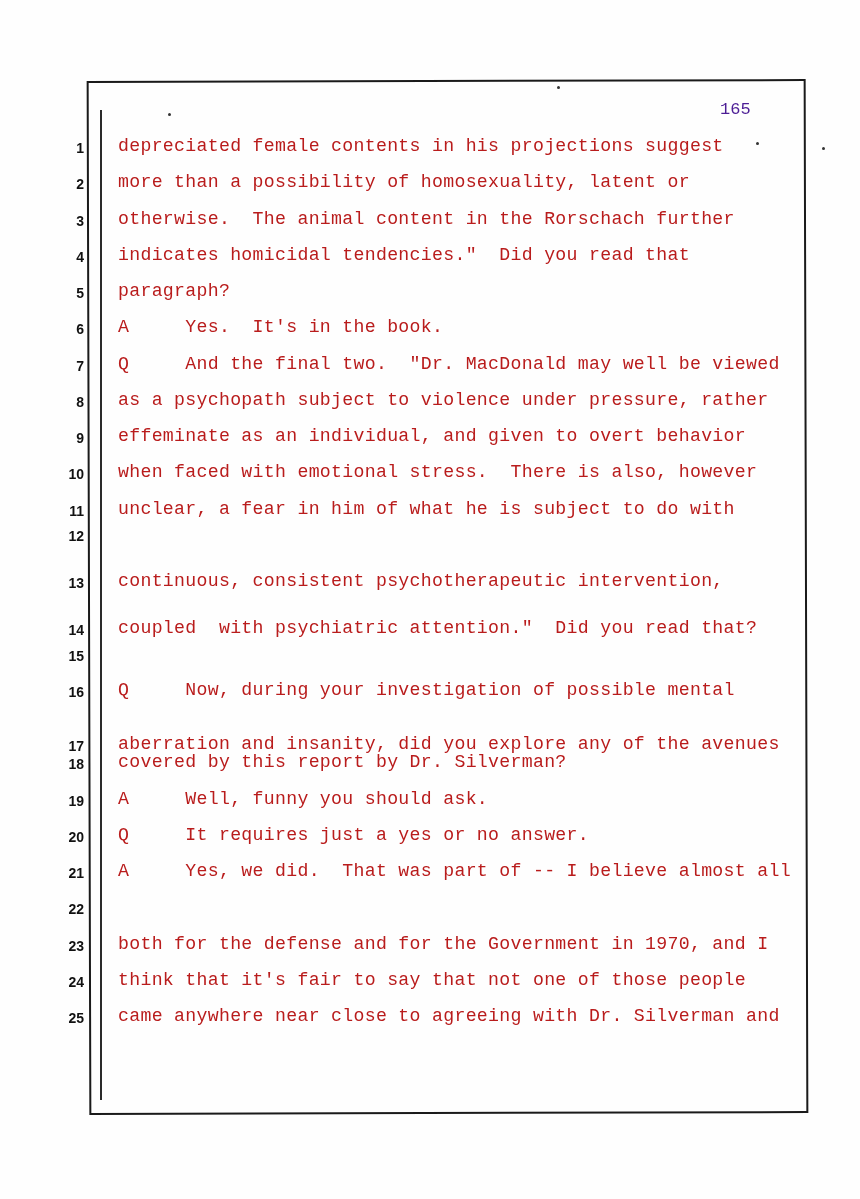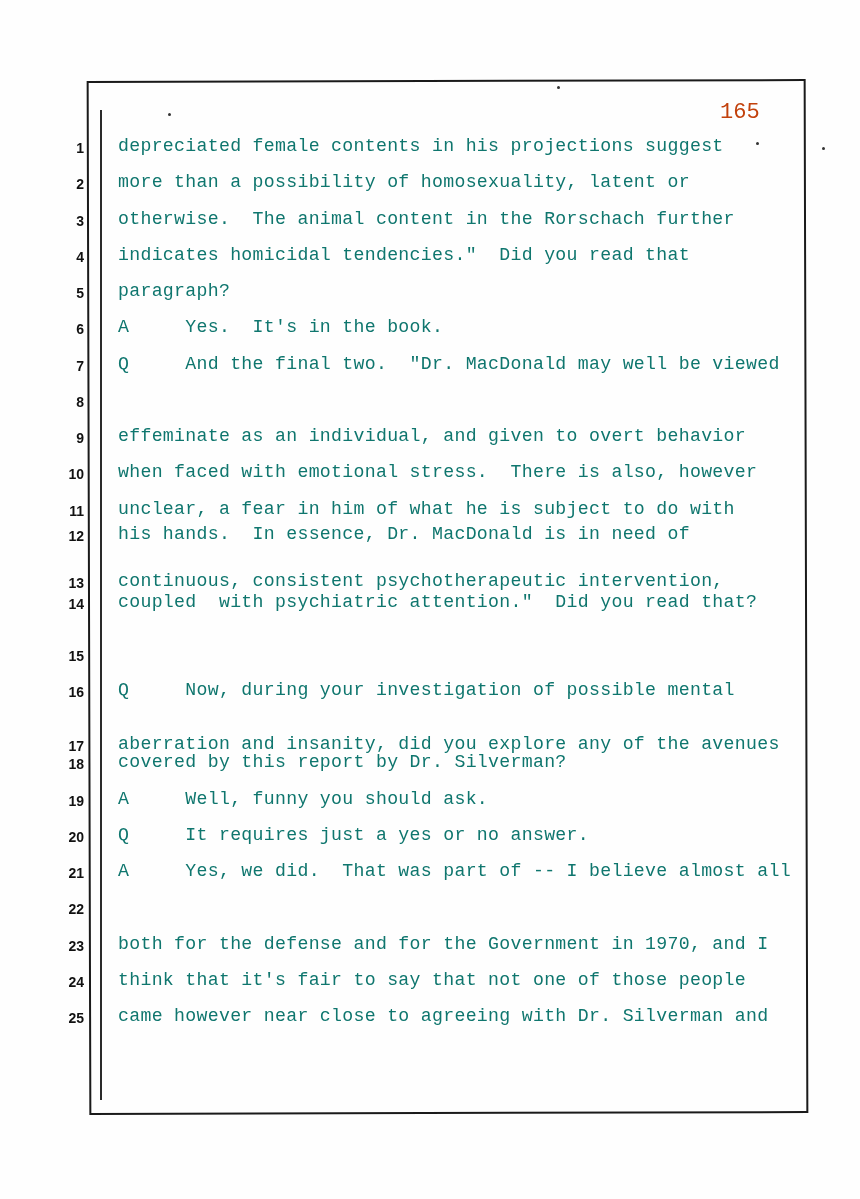--- a/index.html
+++ b/index.html
@@ -13,33 +13,33 @@
       border-right: 2px solid #1a1a1a;
       border-bottom: 2px solid #1a1a1a;
       border-left: 2px solid #1a1a1a;
       transform: rotate(-0.15deg);
     }
     .margin-rule {
       position: absolute; left: 100px; top: 110px; width: 2px; height: 990px; background: #2a2a2a;
     }
     .page-number {
       position: absolute; left: 720px; top: 100px;
-      font-family: "Liberation Mono", monospace; font-size: 22px; color: #c2410c;
+      font-family: "Liberation Mono", monospace; font-size: 17px; color: #4c1d95;
     }
     .line {
       position: absolute; left: 0; width: 860px; height: 36px;
     }
     .line-num {
       position: absolute; left: 62px; width: 22px; text-align: right;
       font-family: "Liberation Sans", sans-serif; font-weight: bold; font-size: 14px; color: #111;
       top: 6px;
     }
     .line-text {
       position: absolute; left: 118px; white-space: pre;
-      font-family: "Liberation Mono", monospace; font-size: 18.2px; color: #0f766e;
+      font-family: "Liberation Mono", monospace; font-size: 18.2px; color: #b91c1c;
       letter-spacing: 0.3px; top: 2px;
     }
     .speck { position: absolute; width: 3px; height: 3px; background: #333; border-radius: 50%; }
   </style>
 </head>
 <body>
 
 <div class="page">
   <div class="frame"></div>
   <div class="margin-rule"></div>
@@ -74,42 +74,42 @@
       <div class="line" style="top: 315.25px;">
         <span class="line-num">6</span>
         <span class="line-text">A     Yes.  It's in the book.</span>
       </div>
       <div class="line" style="top: 351.5px;">
         <span class="line-num">7</span>
         <span class="line-text">Q     And the final two.  "Dr. MacDonald may well be viewed</span>
       </div>
       <div class="line" style="top: 387.75px;">
         <span class="line-num">8</span>
+        <span class="line-text">as a psychopath subject to violence under pressure, rather</span>
       </div>
       <div class="line" style="top: 424px;">
         <span class="line-num">9</span>
         <span class="line-text">effeminate as an individual, and given to overt behavior</span>
       </div>
       <div class="line" style="top: 460.25px;">
         <span class="line-num">10</span>
         <span class="line-text">when faced with emotional stress.  There is also, however</span>
       </div>
       <div class="line" style="top: 496.5px;">
         <span class="line-num">11</span>
         <span class="line-text">unclear, a fear in him of what he is subject to do with</span>
       </div>
       <div class="line" style="top: 522px;">
         <span class="line-num">12</span>
-        <span class="line-text">his hands.  In essence, Dr. MacDonald is in need of</span>
       </div>
       <div class="line" style="top: 569px;">
         <span class="line-num">13</span>
         <span class="line-text">continuous, consistent psychotherapeutic intervention,</span>
       </div>
-      <div class="line" style="top: 590px;">
+      <div class="line" style="top: 616px;">
         <span class="line-num">14</span>
         <span class="line-text">coupled  with psychiatric attention."  Did you read that?</span>
       </div>
       <div class="line" style="top: 641.5px;">
         <span class="line-num">15</span>
       </div>
       <div class="line" style="top: 677.75px;">
         <span class="line-num">16</span>
         <span class="line-text">Q     Now, during your investigation of possible mental</span>
       </div>
@@ -139,16 +139,16 @@
       <div class="line" style="top: 931.5px;">
         <span class="line-num">23</span>
         <span class="line-text">both for the defense and for the Government in 1970, and I</span>
       </div>
       <div class="line" style="top: 967.75px;">
         <span class="line-num">24</span>
         <span class="line-text">think that it's fair to say that not one of those people</span>
       </div>
       <div class="line" style="top: 1004px;">
         <span class="line-num">25</span>
-        <span class="line-text">came however near close to agreeing with Dr. Silverman and</span>
+        <span class="line-text">came anywhere near close to agreeing with Dr. Silverman and</span>
       </div>
     </div>
 </div>
 
 </body></html>

